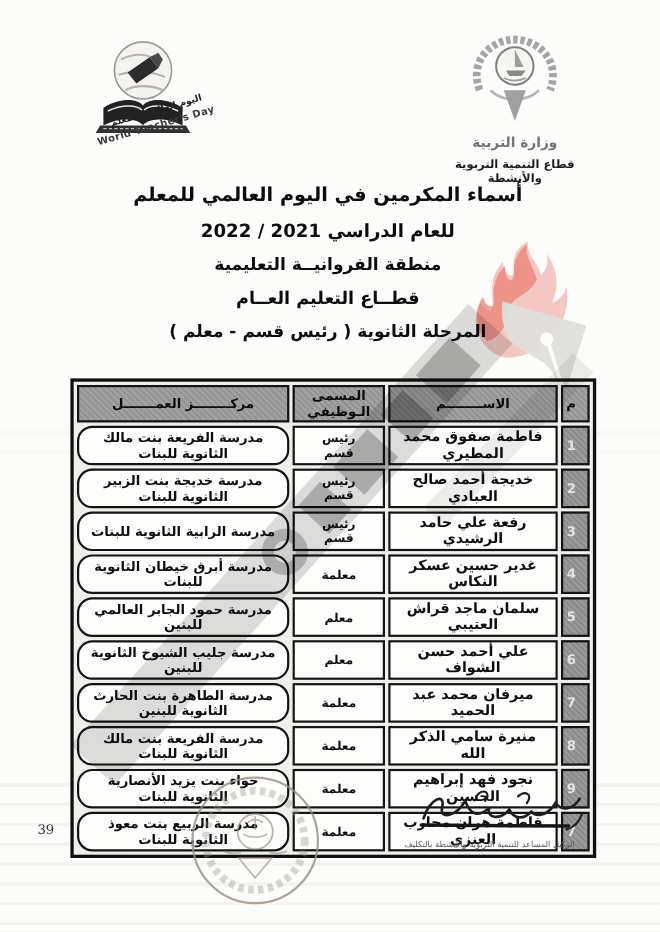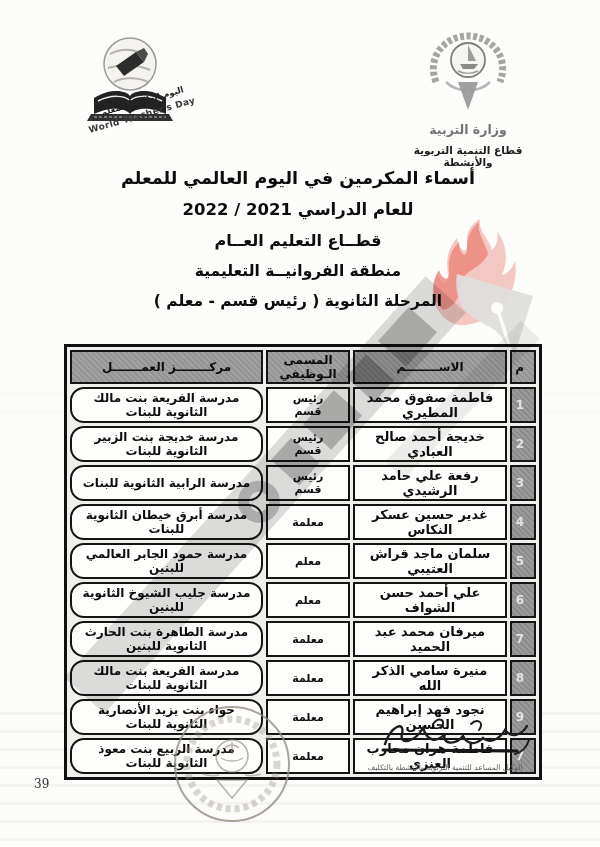--- a/index.html
+++ b/index.html
@@ -70,21 +70,21 @@
   td.cell-num{
     background:#929292;
     background-image:repeating-linear-gradient(45deg, rgba(255,255,255,.08) 0 2px, rgba(0,0,0,.05) 2px 4px);
     color:#e3e3e3; font-size:12px;
   }
   td.cell-name{font-size:13px;}
   td.cell-job{font-size:11px;}
   td.cell-school{font-size:12px;border-radius:14px;}
   
   .page-number{
-    position:absolute; left:34px; top:777px; font-family:"DejaVu Serif", serif;
+    position:absolute; left:34px; top:747px; font-family:"DejaVu Serif", serif;
     font-size:12px; color:#333; z-index:2;
   }
   .stamp{position:absolute; left:165px; top:698px; z-index:2; opacity:.8;}
   .signature{position:absolute; left:375px; top:712px; z-index:2;}
   .signature-caption{
     position:absolute; left:350px; top:763px; width:190px; text-align:center;
     direction:rtl; font-size:7.5px; color:#5d5d5d; z-index:2;
   }
   .scan-streaks{
     position:absolute; left:0; bottom:0; width:100%; height:150px; z-index:0;
@@ -122,22 +122,22 @@
       <path d="M50,52 L70,52 L60,80 Z" fill="#8f8f8f" opacity=".85"></path>
       <path d="M38,52 C44,58 52,60 58,60 M82,52 C76,58 68,60 62,60" stroke="#9a9a9a" stroke-width="2.5" fill="none" opacity=".7"></path>
     </svg>
     <div class="ministry-name">وزارة التربية</div>
     <div class="ministry-sector">قطاع التنمية التربوية والأنشطة</div>
   </div>
 
   <div class="title-block">
     <p class="title-line t1">أسماء المكرمين في اليوم العالمي للمعلم</p>
     <p class="title-line t2">للعام الدراسي 2021 / 2022</p>
+    <p class="title-line t4">منطقة الفروانيــة التعليمية</p>
     <p class="title-line t3">قطــاع التعليم العــام</p>
-    <p class="title-line t4">منطقة الفروانيــة التعليمية</p>
     <p class="title-line t5">المرحلة الثانوية ( رئيس قسم - معلم )</p>
   </div>
 
   <svg class="wm wm-flamepen" width="135" height="150" viewBox="0 0 135 150">
     <path d="M50,112 C30,104 22,82 32,62 C36,72 44,74 43,64 C42,52 40,40 52,26 C54,40 64,44 62,30 C61,20 66,12 75,7 C73,20 84,26 87,38 C92,33 94,26 92,19 C101,31 104,47 97,63 C104,61 108,55 110,49 C114,70 103,98 79,108 C68,112 58,115 50,112 Z" fill="#f6c5c0" opacity=".9"></path>
     <path d="M38,98 C26,86 26,70 34,58 C37,68 45,70 44,60 C43,50 44,40 54,30 C54,44 63,48 62,34 C62,26 66,16 74,10 C72,22 80,30 83,42 C74,60 58,56 56,74 C55,86 48,96 38,98 Z" fill="#ee8177" opacity=".75"></path>
     <path d="M52,62 L128,84 L108,148 C100,128 96,124 90,118 C80,112 66,106 58,96 C52,86 50,72 52,62 Z" fill="#e2e2e0" opacity=".95"></path>
     <path d="M93,98 L108,146" stroke="#ffffff" stroke-width="3.5"></path>
     <circle cx="92" cy="96" r="6" fill="#ffffff"></circle>
   </svg>

